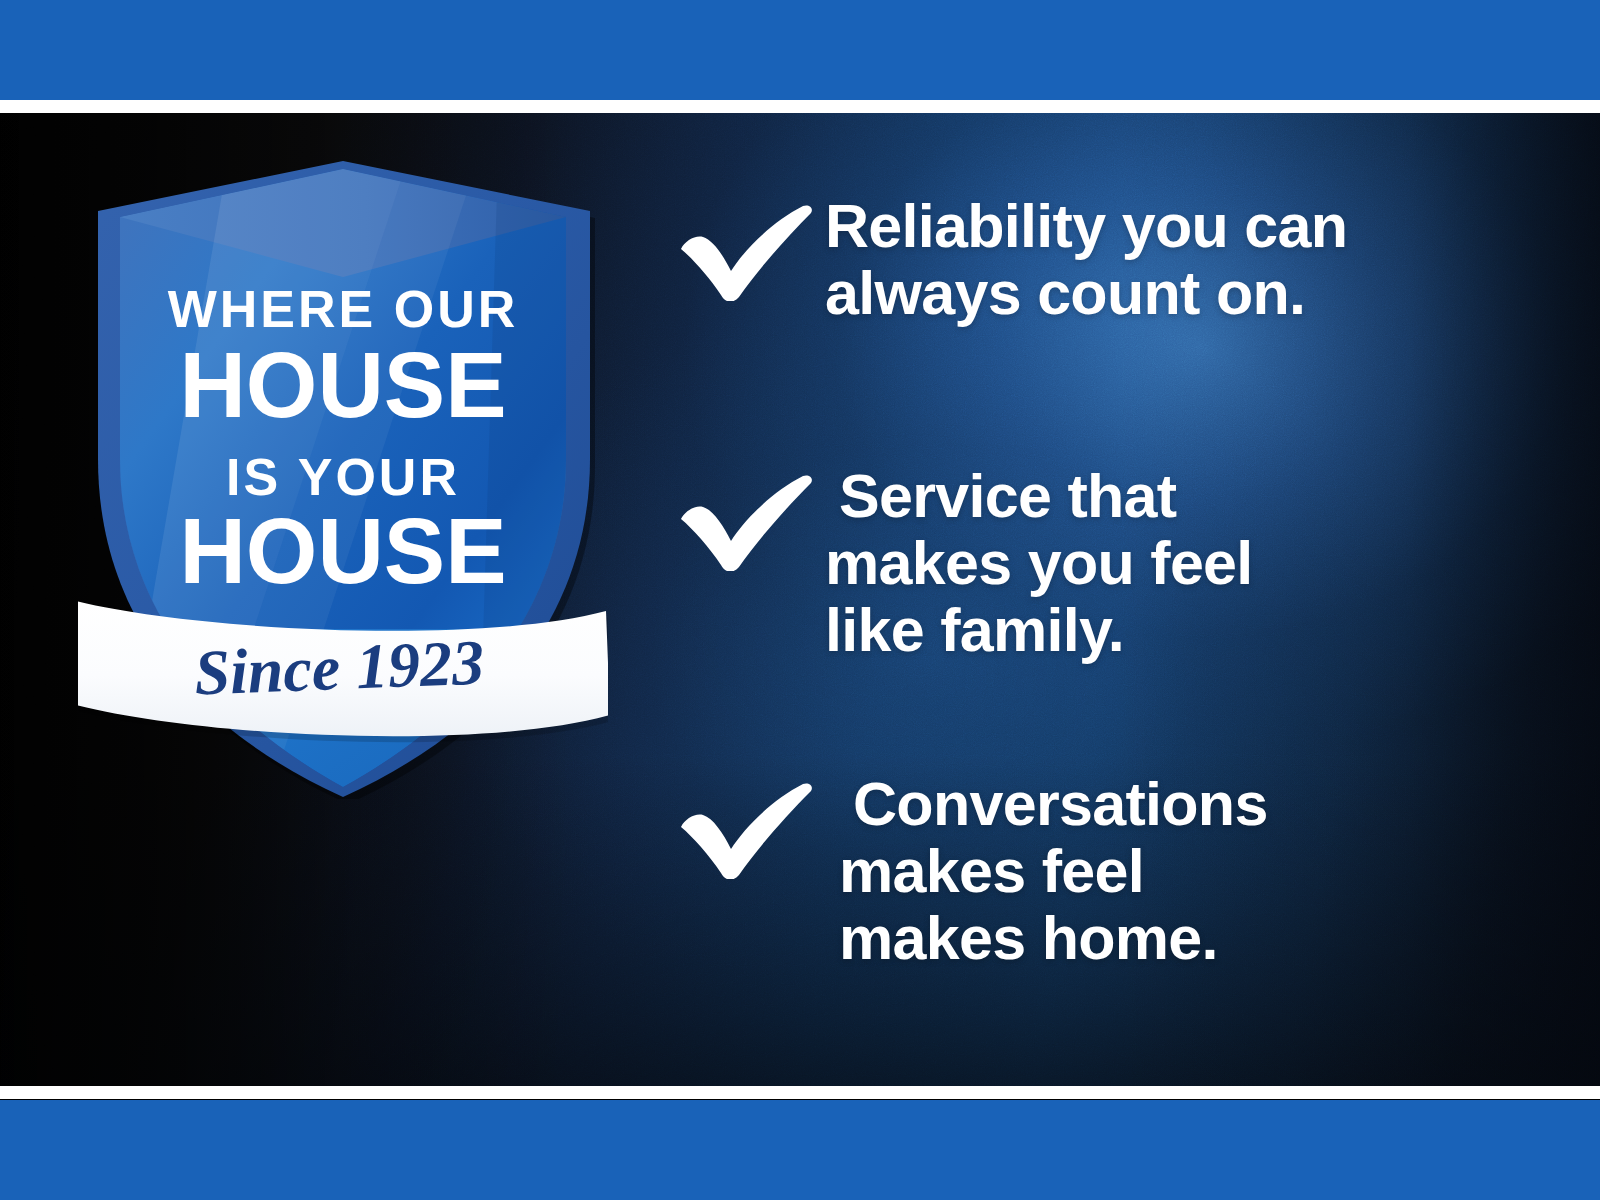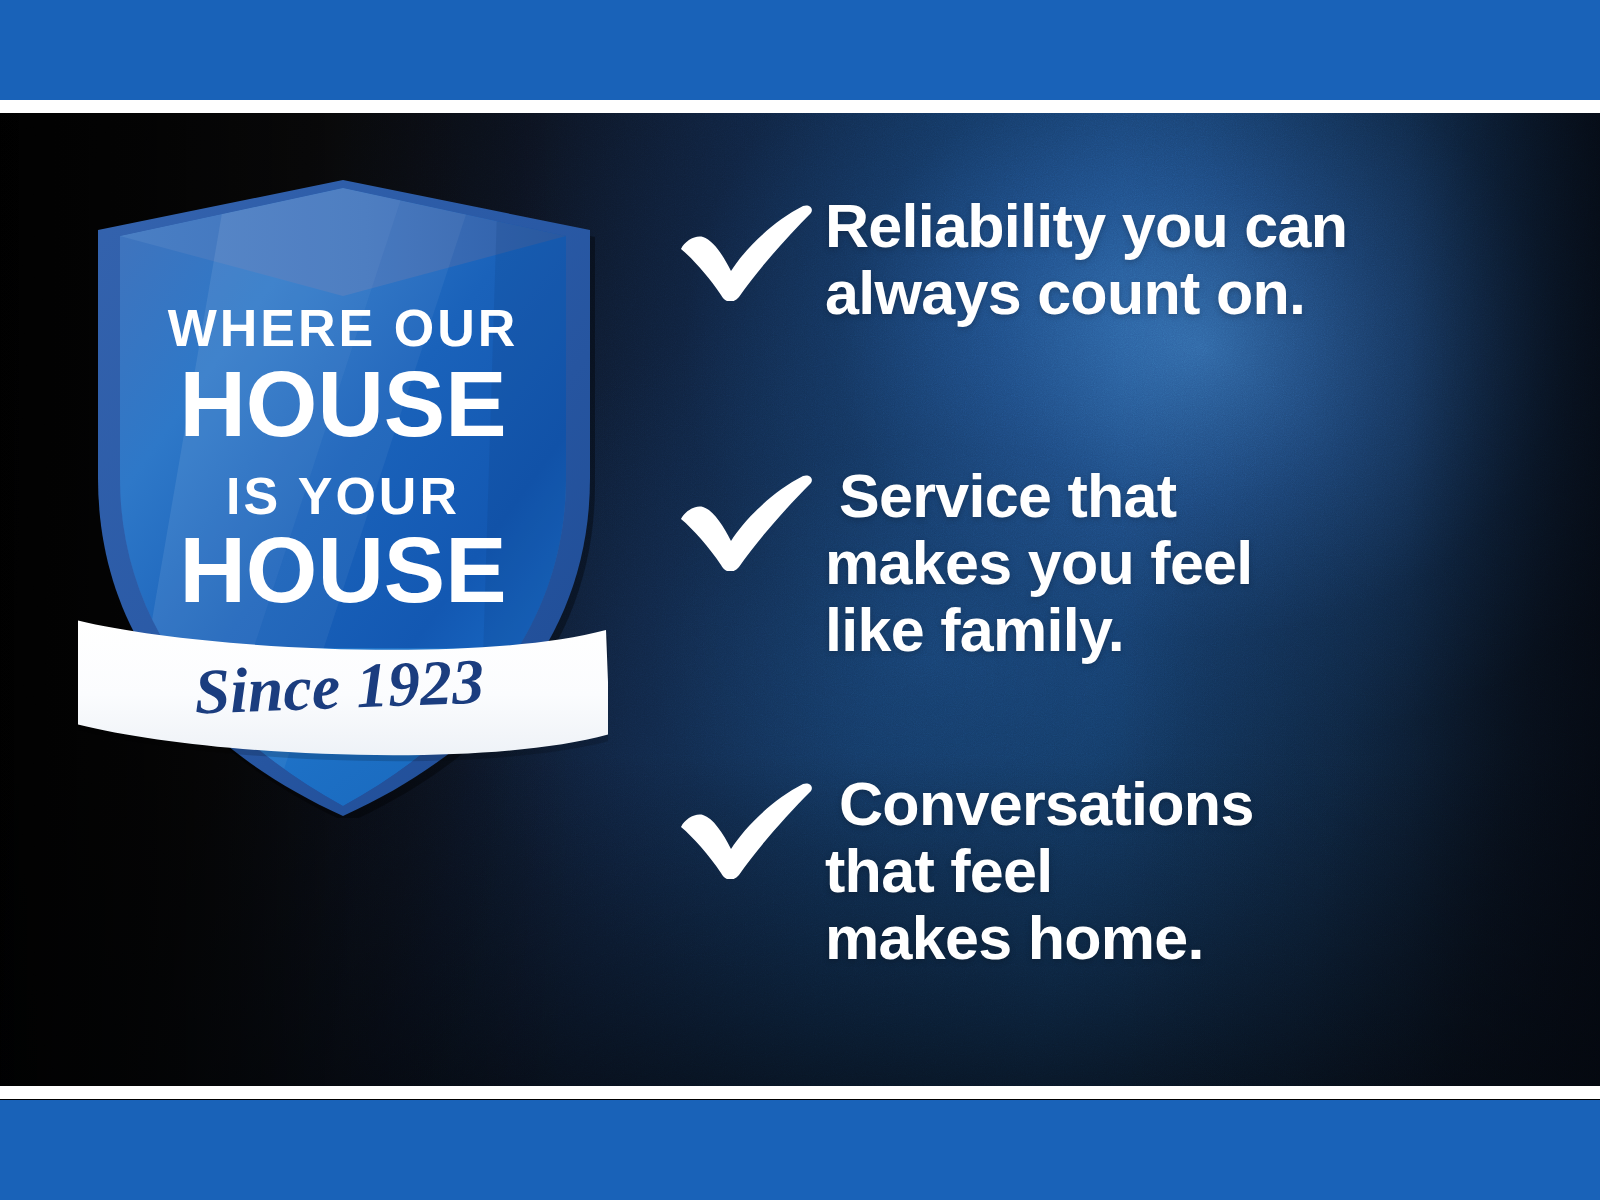--- a/index.html
+++ b/index.html
@@ -101,21 +101,21 @@
     position: absolute;
     inset: 0;
     opacity: 0.5;
     mix-blend-mode: overlay;
   }
 
   
   #badge {
     position: absolute;
     left: 78px;
-    top: 178px;
+    top: 159px;
     width: 530px;
     height: 640px;
   }
   #badge svg { display: block; width: 530px; height: 640px; }
 
   .badge-line {
     fill: #ffffff;
     font-family: "Liberation Sans", sans-serif;
     font-weight: bold;
     text-anchor: middle;
@@ -132,21 +132,21 @@
   }
   .bullet {
     position: absolute;
     left: 0;
     width: 830px;
     display: flex;
     align-items: flex-start;
   }
   .bullet-1 { top: 92px; }
   .bullet-2 { top: 362px; }
-  .bullet-3 { top: 670px; }
+  .bullet-3 { top: 670px; gap: 14px; }
 
   .check-wrap {
     flex: 0 0 150px;
     width: 150px;
     height: 96px;
   }
   .check-wrap svg { display: block; width: 150px; height: 96px; }
 
   .bullet-text {
     flex: 1 1 auto;
@@ -300,21 +300,21 @@
       <div class="check-wrap">
         <svg viewBox="0 0 150 96" xmlns="http://www.w3.org/2000/svg">
           <path d="M6,44 C10,36 20,30 28,32 C38,35 48,50 56,66
                    C70,44 98,16 128,1 C134,-1 139,3 136,8
                    C110,34 82,66 64,92 C58,99 50,98 46,90
                    C34,72 18,54 6,44 Z" fill="#FFFFFF"></path>
         </svg>
       </div>
       <div class="bullet-text">
         <span class="ln hang">Conversations</span>
-        <span class="ln">that feel</span>
+        <span class="ln">makes feel</span>
         <span class="ln">makes home.</span>
       </div>
     </div>
 
   </div>
 
   <div class="rule rule-bottom"></div>
   <div class="bar bar-bottom"></div>
 
 </div>

